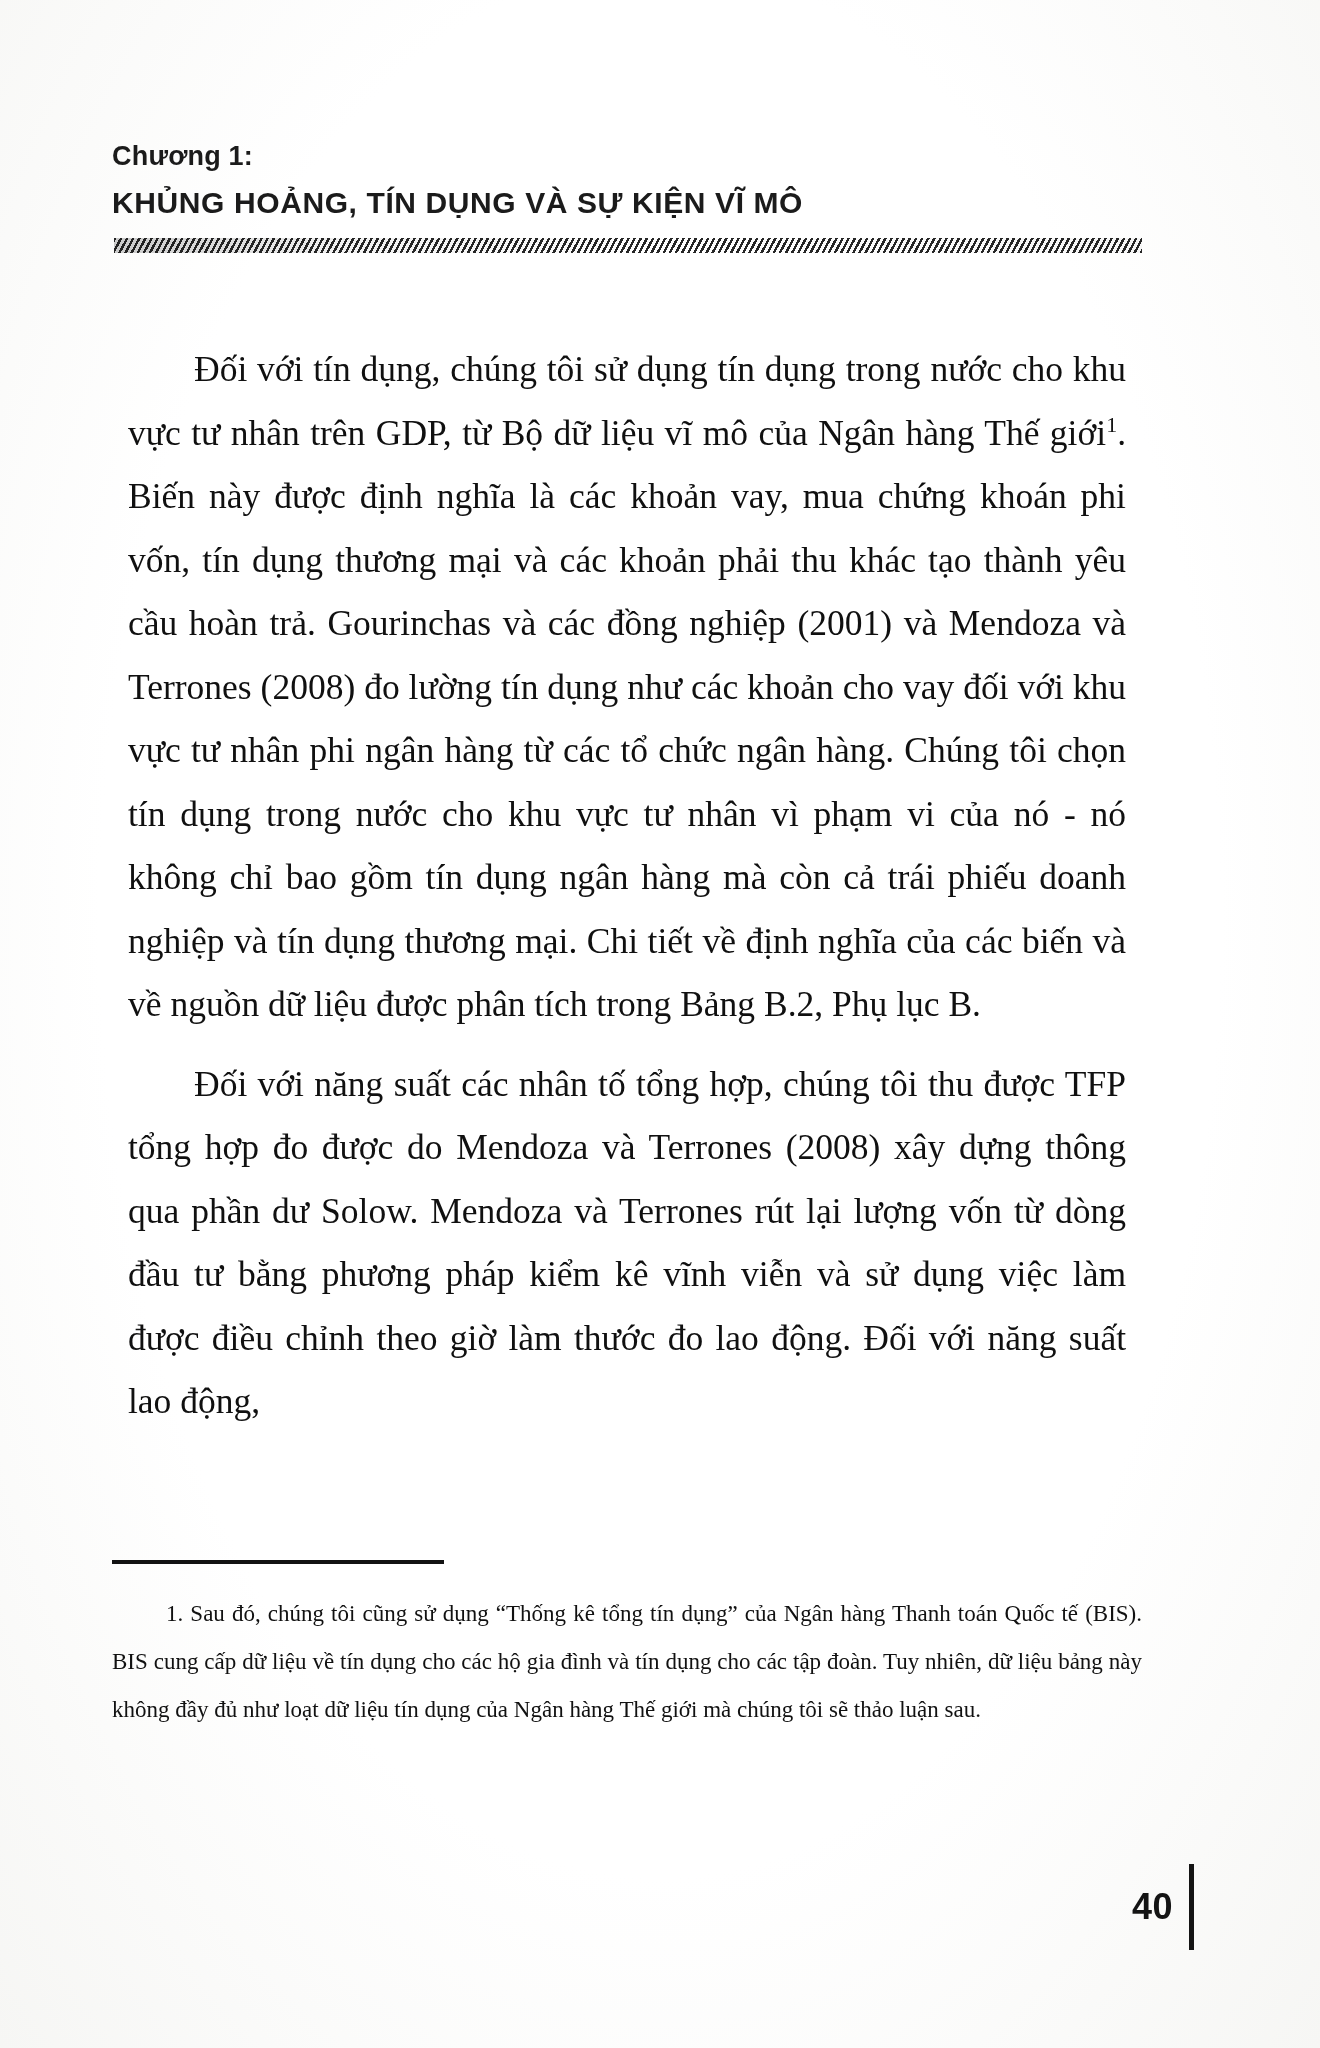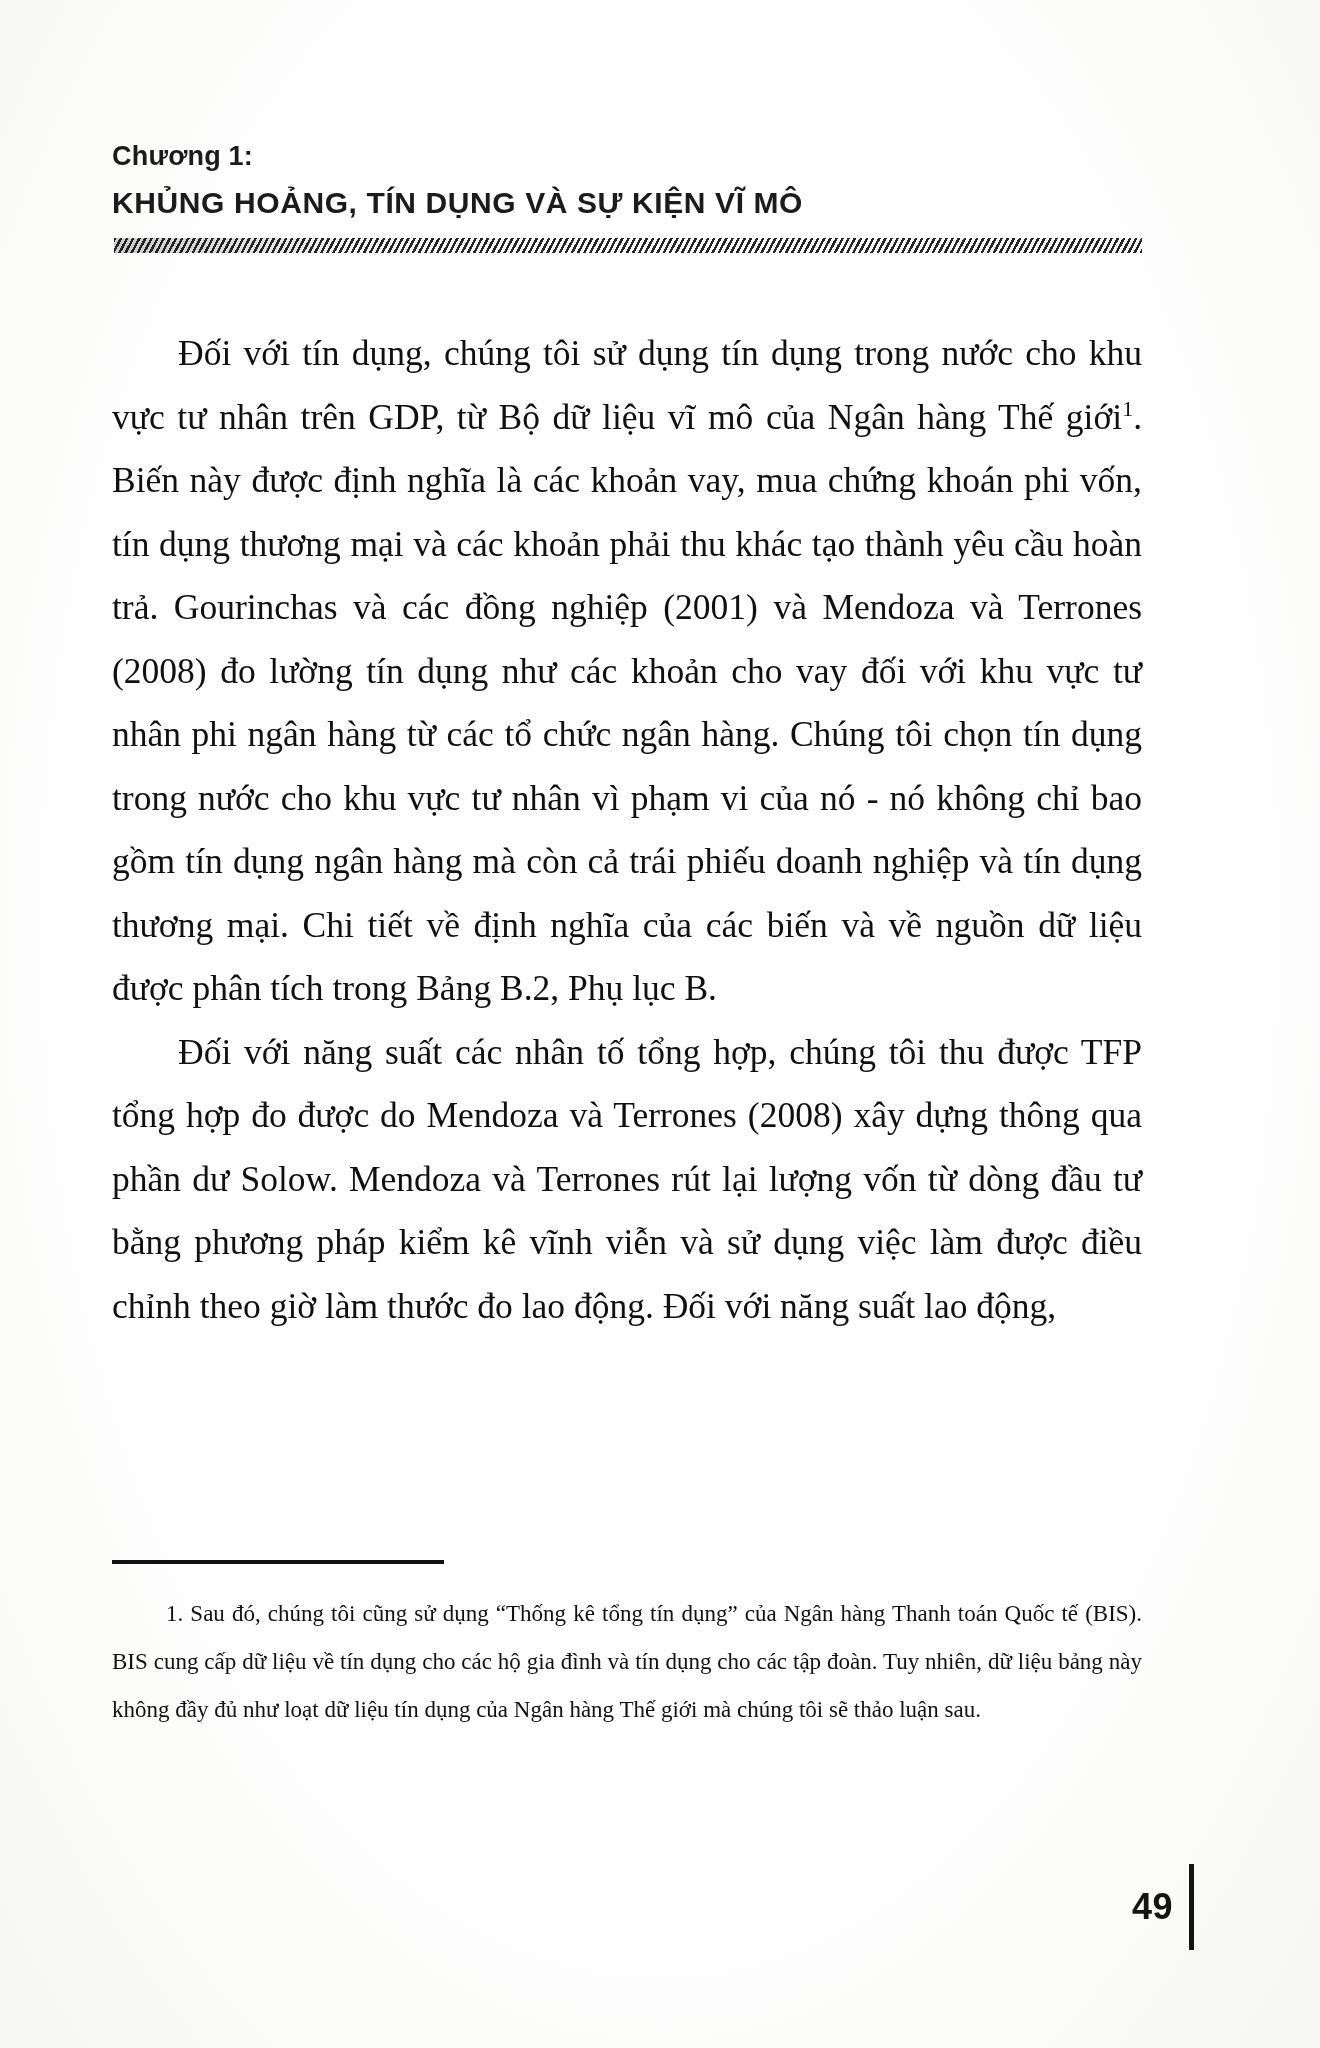--- a/index.html
+++ b/index.html
@@ -88,21 +88,21 @@
 
   
   .body-col {
     position: absolute;
     left: 112px;
     top: 322px;
     width: 1030px;
   }
 
   p.body {
-    margin: 0;
+    margin: 16px;
     font-family: "Liberation Serif", "DejaVu Serif", serif;
     font-size: 35.5px;
     line-height: 63.5px;
     color: #101010;
     text-align: justify;
     text-indent: 66px;
     -webkit-font-smoothing: antialiased;
   }
 
   p.body + p.body {
@@ -185,16 +185,16 @@
 
     <p class="body">Đối với năng suất các nhân tố tổng hợp, chúng tôi thu được TFP tổng hợp đo được do Mendoza và Terrones (2008) xây dựng thông qua phần dư Solow. Mendoza và Terrones rút lại lượng vốn từ dòng đầu tư bằng phương pháp kiểm kê vĩnh viễn và sử dụng việc làm được điều chỉnh theo giờ làm thước đo lao động. Đối với năng suất lao động,</p>
   </div>
 
   <div class="footnote-rule"></div>
   <div class="footnote">
     <p class="fn">1. Sau đó, chúng tôi cũng sử dụng “Thống kê tổng tín dụng” của Ngân hàng Thanh toán Quốc tế (BIS). BIS cung cấp dữ liệu về tín dụng cho các hộ gia đình và tín dụng cho các tập đoàn. Tuy nhiên, dữ liệu bảng này không đầy đủ như loạt dữ liệu tín dụng của Ngân hàng Thế giới mà chúng tôi sẽ thảo luận sau.</p>
   </div>
 
   <div class="folio">
-    <span class="num">49</span>
+    <span class="num">40</span>
     <span class="edge-rule"></span>
   </div>
 </div>
 
 </body></html>

